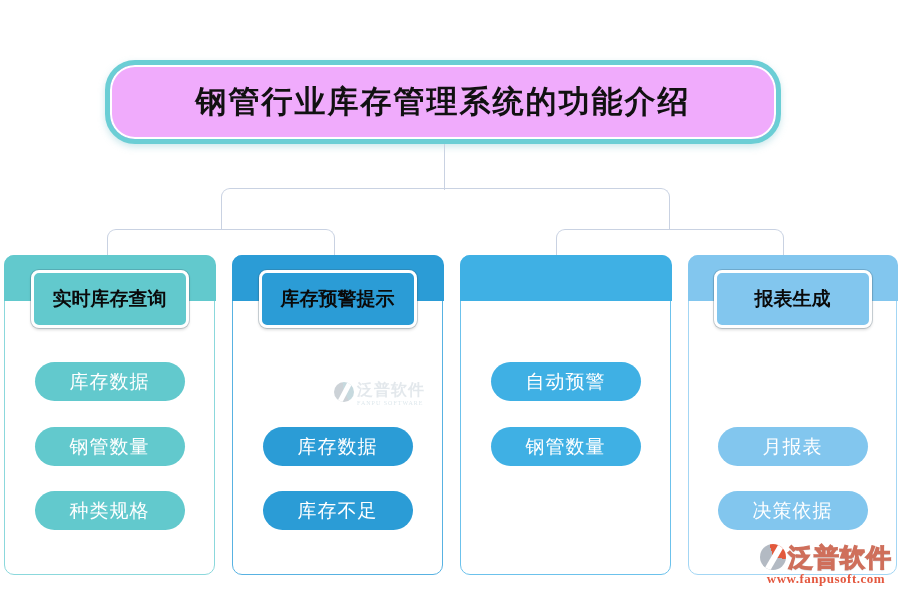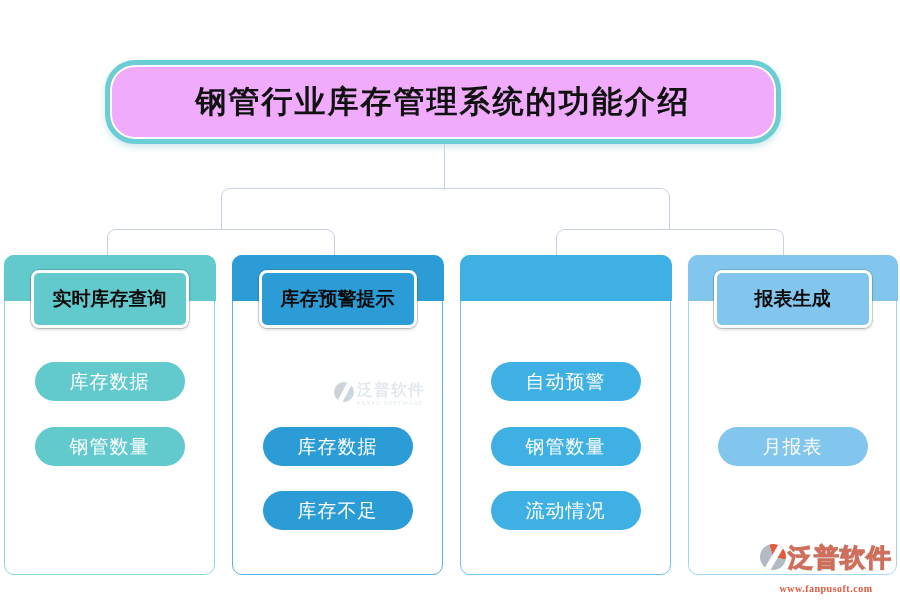--- a/index.html
+++ b/index.html
@@ -102,21 +102,21 @@
     content:"";position:absolute;left:11px;top:-4px;width:6px;height:36px;
     background:#fff;transform:rotate(30deg);
   }
   .brand .bname{
     font-size:25px;font-weight:bold;color:#ddd8d4;
     -webkit-text-stroke:1.1px #cf6f5b;
     text-shadow:0 1px 1px rgba(160,160,170,.6);
     letter-spacing:1px;
   }
   .brand .burl{
-    font-size:10px;font-weight:bold;color:#e4583f;margin-top:14px;letter-spacing:.5px;
+    font-size:13px;font-weight:bold;color:#e4583f;margin-top:2px;letter-spacing:.5px;
   }
 </style>
 </head>
 <body style="--title-border: #6bced5; --line: #c9d2e2;">
 
 <div class="canvas">
 
   <div class="title-box">
     <span>钢管行业库存管理系统的功能介绍</span>
   </div>
@@ -124,40 +124,41 @@
   <div class="stem"></div>
   <div class="bracket b1"></div>
   <div class="bracket b2a"></div>
   <div class="bracket b2b"></div>
 
   <div class="card c0" style="--c: #62c9cd; --b: #8bd8dc;">
     <div class="band"></div>
     <div class="label">实时库存查询</div>
     <div class="pill p0">库存数据</div>
     <div class="pill p1">钢管数量</div>
+    <div class="pill p2">种类规格</div>
   </div>
 
   <div class="card c1" style="--c: #2b9cd6; --b: #58b2e2;">
     <div class="band"></div>
     <div class="label">库存预警提示</div>
     <div class="pill p1">库存数据</div>
     <div class="pill p2">库存不足</div>
   </div>
 
   <div class="card c2" style="--c: #3fb0e4; --b: #6cc2ec;">
     <div class="band"></div>
     <div class="pill p0">自动预警</div>
     <div class="pill p1">钢管数量</div>
-    <div class="pill p2">流动情况</div>
   </div>
 
   <div class="card c3" style="--c: #82c6ee; --b: #a3d6f4;">
     <div class="band"></div>
     <div class="label">报表生成</div>
     <div class="pill p1">月报表</div>
+    <div class="pill p2">决策依据</div>
   </div>
 
   <div class="watermark">
     <span class="wicon"></span>
     <span class="wtext">
       <span class="wbrand">泛普软件</span>
       <span class="wsub">FANPU SOFTWARE</span>
     </span>
   </div>
 

